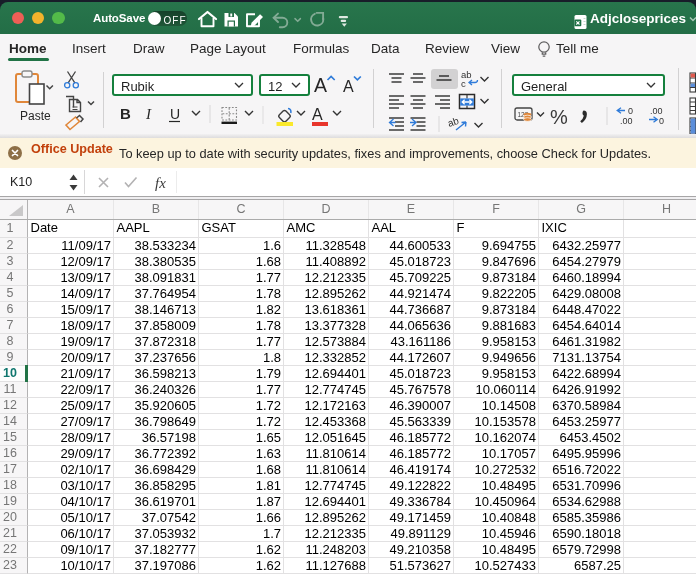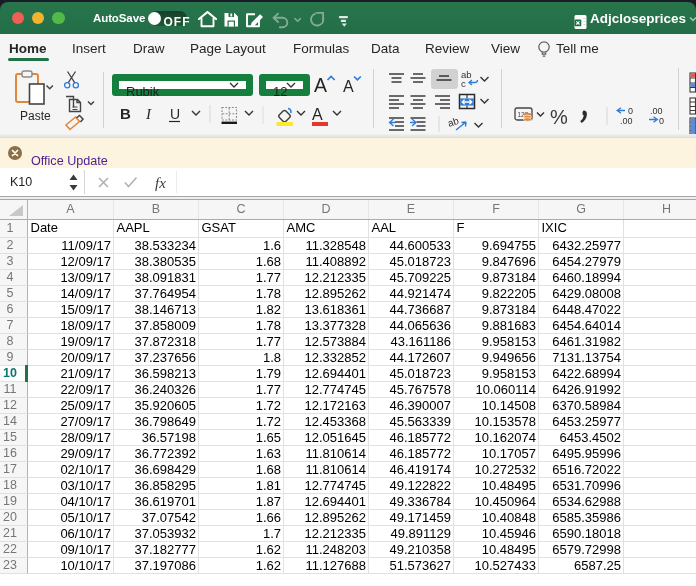--- a/index.html
+++ b/index.html
@@ -3,38 +3,38 @@
 <style>
 *{margin:0;padding:0;box-sizing:border-box}
 html,body{width:696px;height:586px;overflow:hidden;font-family:"Liberation Sans",sans-serif;background:#fff;position:relative}
 
 #darktop{position:absolute;top:0;left:0;width:696px;height:34px;background:#181d29}
 #titlebar{position:absolute;top:2px;left:0;width:696px;height:43px;background:linear-gradient(#28754c,#216b44);border-radius:8px 8px 0 0}
 .tl{position:absolute;top:9.5px;width:12.5px;height:12.5px;border-radius:50%}
 #autosave{position:absolute;left:93px;top:9.5px;color:#fff;font-size:11.5px;font-weight:700;letter-spacing:-.1px}
 #toggle{position:absolute;left:148.5px;top:9px;width:38.5px;height:14.5px;border-radius:7.25px;background:linear-gradient(#16402a,#1f5738)}
 #toggle .knob{position:absolute;left:-1px;top:0.75px;width:13px;height:13px;border-radius:50%;background:#fff}
-#toggle .off{position:absolute;left:15px;top:3.5px;font-size:12px;font-weight:700;color:#fff;letter-spacing:1px}
+#toggle .off{position:absolute;left:15px;top:3.5px;font-size:10px;font-weight:400;color:#fff;letter-spacing:1px}
 #doctitle{position:absolute;left:590px;top:8.5px;color:#fff;font-size:13.5px;font-weight:700}
 
 #tabrow{position:absolute;top:33.5px;left:0;width:696px;height:28.5px;background:#f6f5f6}
 .tab{position:absolute;top:7px;font-size:13.5px;color:#262626;white-space:nowrap}
 #hometab{font-weight:700}
 #homeline{position:absolute;left:8px;top:24.5px;width:41px;height:3px;background:#217346;border-radius:2px}
 
 #ribbon{position:absolute;top:62px;left:0;width:696px;height:76px;background:#f6f5f6}
 #ribbonshadow{position:absolute;top:134px;left:0;width:696px;height:4px;background:linear-gradient(#f2f1f2,#dddcdd)}
 .sep{position:absolute;width:1px;background:#d2d1d2}
-.combo{position:absolute;background:#fff;border:7px solid #15803d;border-radius:3px;font-size:13px;color:#1f1f1f}
+.combo{position:absolute;background:#fff;border:2px solid #15803d;border-radius:3px;font-size:13px;color:#1f1f1f}
 .combo .cv{position:absolute;right:7px;top:50%;transform:translateY(-50%)}
 .btxt{position:absolute;font-size:13px;color:#262626}
 
 #ybar{position:absolute;top:138px;left:0;width:696px;height:30px;background:#fcf4df}
 #ybar .circ{position:absolute;left:8px;top:8px;width:14px;height:14px;border-radius:50%;background:#8d6f47}
-#ybar .t1{position:absolute;left:31px;top:16px;font-size:12.6px;font-weight:400;color:#4c1d95}
+#ybar .t1{position:absolute;left:31px;top:4px;font-size:12.6px;font-weight:700;color:#c2410c}
 #ybar .t2{position:absolute;left:119px;top:8px;font-size:12.8px;color:#262626}
 
 #fbar{position:absolute;top:168px;left:0;width:616px;height:28px;background:#fff}
 #fbar .nb{position:absolute;left:10px;top:7px;font-size:12.5px;color:#1f1f1f}
 #fbar .vsep{position:absolute;left:84px;top:2px;width:1px;height:24px;background:#d8d7d8}
 #fbar .vsep2{position:absolute;left:176px;top:3px;width:1px;height:22px;background:#ececec}
 
 #grid{position:absolute;top:196px;left:0;width:696px;height:390px;background:#fff}
 #gridtop{height:4px;border-top:1px solid #a7a6a7;border-bottom:1px solid #a7a6a7;background:#efeef0}
 #colhdr{display:flex;height:20px;background:#f7f6f7;border-bottom:1px solid #ababab}
@@ -248,20 +248,26 @@
       <path d="M26.5 50 h15 M32.5 54 h9 M32.5 58 h9 M26.5 62 h15"></path>
     </g>
     <path d="M9.5 52 l-4 3.5 l4 3.5 M5.5 55.5 h6" stroke="#2f7bd9" stroke-width="1.3" fill="none" transform="translate(0,-1)"></path>
     <path d="M37 51 l4 3.5 l-4 3.5 M41 54.5 h-6" stroke="#2f7bd9" stroke-width="1.3" fill="none" transform="translate(-9,-0)"></path>
     <line x1="55" y1="48" x2="55" y2="64" stroke="#d8d7d8"></line>
     <text x="65" y="59" font-size="10" fill="#333" transform="rotate(-18 65 59)">ab</text>
     <path d="M70 62 l10 -8 M80 54 l-4.5 .5 M80 54 l-.5 4.5" stroke="#2f7bd9" stroke-width="1.4" fill="none" transform="translate(2,0)"></path>
     <path d="M90.5 55 l4 4 l4-4" stroke="#333" stroke-width="1.4" fill="none"></path>
   </svg>
 
+  <div class="combo" style="left:512px;top:12px;width:153px;height:22px">
+      <span style="position:absolute;left:7px;top:3px">General</span>
+    <svg class="cv" width="10" height="6">
+        <path d="M1 1 l4 4 l4-4" stroke="#333" stroke-width="1.3" fill="none"></path>
+      </svg>
+    </div>
 
   <svg width="170" height="26" style="left:514px;top:43px">
     <g>
       <rect x="1" y="3" width="17" height="12" rx="2" fill="none" stroke="#444" stroke-width="1.3"></rect>
       <text x="3.5" y="11.5" font-size="6.5" fill="#444">123</text>
       <ellipse cx="13.5" cy="9.5" rx="3.9" ry="1.8" fill="#e0873a"></ellipse>
       <ellipse cx="13.5" cy="12" rx="3.9" ry="1.8" fill="#e0873a" stroke="#fff" stroke-width=".7"></ellipse>
       <ellipse cx="13.5" cy="14.5" rx="3.9" ry="1.8" fill="#e0873a" stroke="#fff" stroke-width=".7"></ellipse>
       <path d="M23 7.5 l3.5 3.5 l3.5-3.5" stroke="#333" stroke-width="1.4" fill="none"></path>
     </g>
@@ -297,20 +303,21 @@
   </svg>
 </div>
 <div id="ribbonshadow"></div>
 <div id="ybar">
   <div class="circ">
       <svg width="14" height="14" style="left:0;top:0">
         <path d="M4.5 4.5 l5 5 m0 -5 l-5 5" stroke="#fff" stroke-width="1.7" stroke-linecap="round"></path>
       </svg>
     </div>
   <div class="t1">Office Update</div>
+  <div class="t2">To keep up to date with security updates, fixes and improvements, choose Check for Updates.</div>
 </div>
 <div id="fbar">
   <div class="nb">K10</div>
   <svg width="10" height="18" style="left:69px;top:6px">
     <path d="M4.5 0.5 L8.5 6 H0.5 Z" fill="#3a3a3a"></path>
     <path d="M4.5 16.5 L0.5 11 H8.5 Z" fill="#3a3a3a"></path>
   </svg>
   <div class="vsep"></div>
   <svg width="110" height="20" style="left:96px;top:4px">
     <path d="M3 6 l9 9 m0 -9 l-9 9" stroke="#b3b2b3" stroke-width="1.6"></path>

